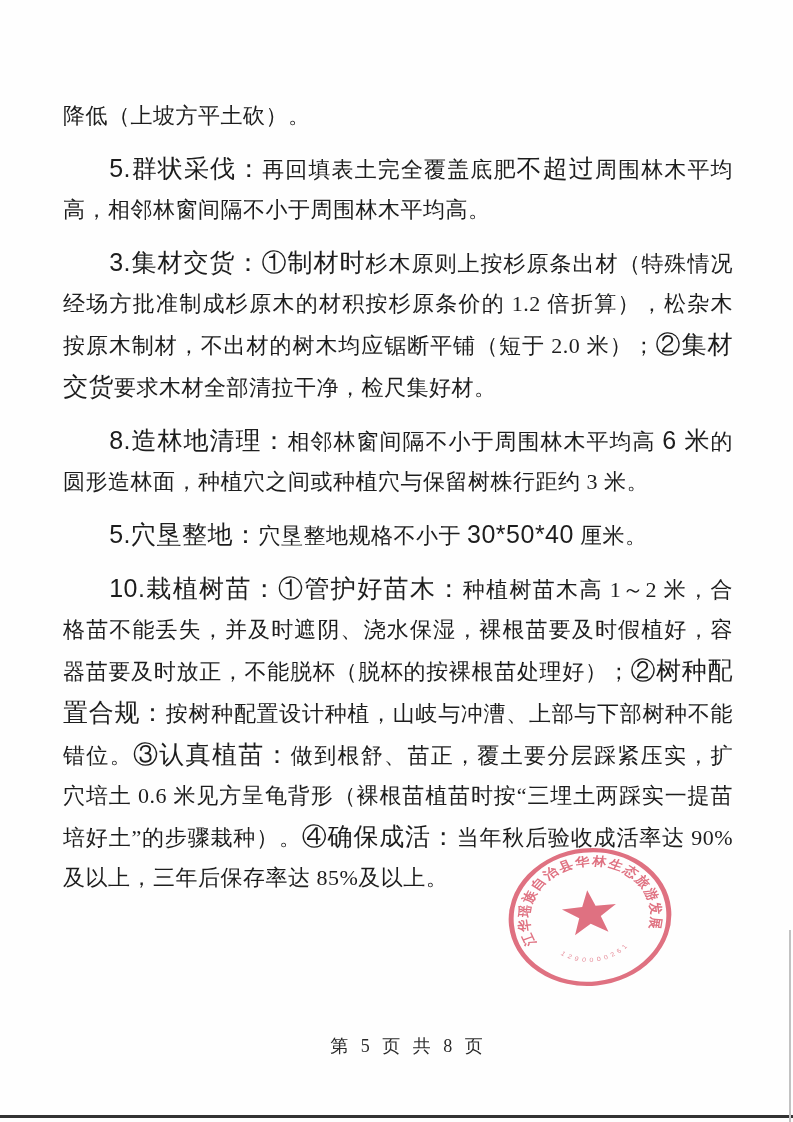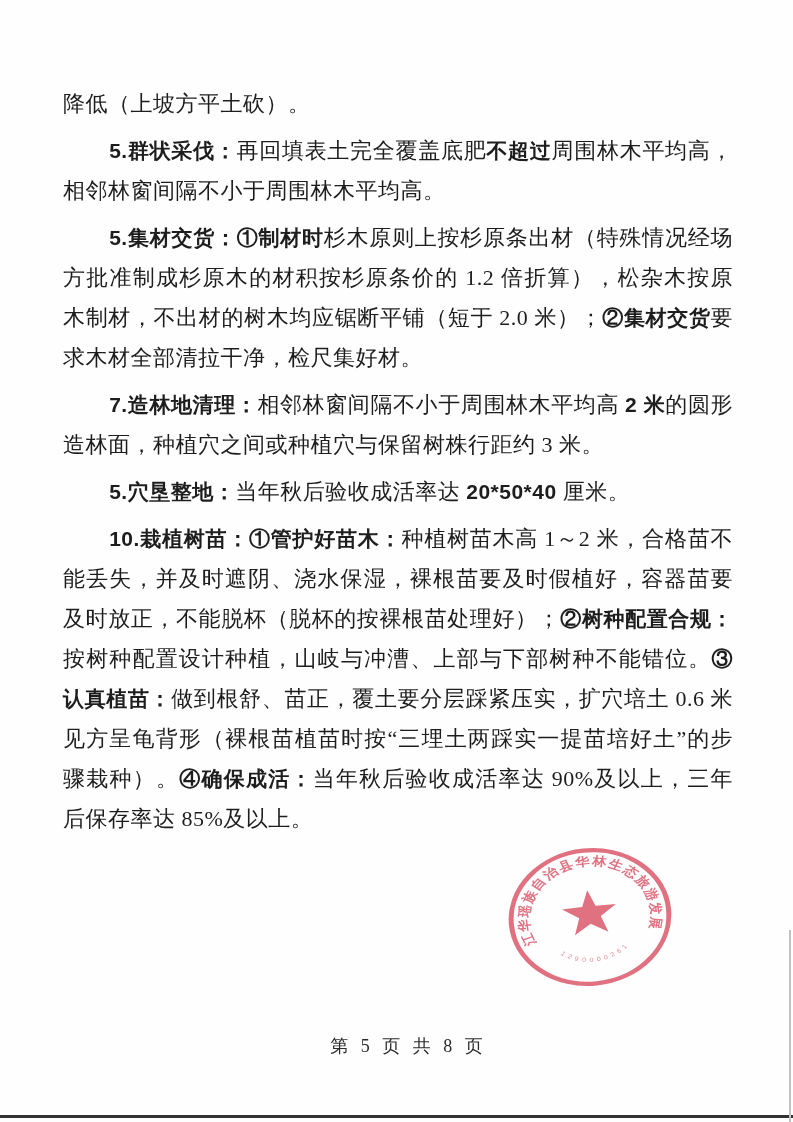--- a/index.html
+++ b/index.html
@@ -13,26 +13,26 @@
   }
   .doc-body {
     position:absolute;
     left:63px; right:60px; top:84px;
     font-size:22px;
     line-height:40px;
     letter-spacing:0.5px;
     color:#1d1d1d;
     text-align:justify;
   }
-  .para { margin:0 0 7px 0; }
+  .para { margin:12px 0 7px 0; }
   .para.indent { text-indent:2.1em; }
   .b {
-    font-weight:700;
+    font-weight:400;
     font-family:"Liberation Sans", sans-serif;
-    font-size:21px;
+    font-size:25px;
   }
   .footer {
     position:absolute;
     top:1034px; left:0; width:100%;
     text-align:center;
     font-size:18px;
     letter-spacing:4px;
     color:#2a2a2a;
     padding-left:12px;
   }
@@ -59,23 +59,23 @@
   }
 </style>
 </head>
 <body>
 
 <div class="page">
 
   <div class="doc-body" id="doc-body">
       <p class="para"><span class="r">降低（上坡方平土砍）。</span></p>
       <p class="para indent"><span class="b">5.群状采伐：</span><span class="r">再回填表土完全覆盖底肥</span><span class="b">不超过</span><span class="r">周围林木平均高，相邻林窗间隔不小于周围林木平均高。</span></p>
-      <p class="para indent"><span class="b">5.集材交货：①制材时</span><span class="r">杉木原则上按杉原条出材（特殊情况经场方批准制成杉原木的材积按杉原条价的 1.2 倍折算），松杂木按原木制材，不出材的树木均应锯断平铺（短于 2.0 米）；</span><span class="b">②集材交货</span><span class="r">要求木材全部清拉干净，检尺集好材。</span></p>
-      <p class="para indent"><span class="b">7.造林地清理：</span><span class="r">相邻林窗间隔不小于周围林木平均高 </span><span class="b">2 米</span><span class="r">的圆形造林面，种植穴之间或种植穴与保留树株行距约 3 米。</span></p>
-      <p class="para indent"><span class="b">5.穴垦整地：</span><span class="r">当年秋后验收成活率达 </span><span class="b">20*50*40</span><span class="r"> 厘米。</span></p>
+      <p class="para indent"><span class="b">3.集材交货：①制材时</span><span class="r">杉木原则上按杉原条出材（特殊情况经场方批准制成杉原木的材积按杉原条价的 1.2 倍折算），松杂木按原木制材，不出材的树木均应锯断平铺（短于 2.0 米）；</span><span class="b">②集材交货</span><span class="r">要求木材全部清拉干净，检尺集好材。</span></p>
+      <p class="para indent"><span class="b">8.造林地清理：</span><span class="r">相邻林窗间隔不小于周围林木平均高 </span><span class="b">6 米</span><span class="r">的圆形造林面，种植穴之间或种植穴与保留树株行距约 3 米。</span></p>
+      <p class="para indent"><span class="b">5.穴垦整地：</span><span class="r">穴垦整地规格不小于 </span><span class="b">30*50*40</span><span class="r"> 厘米。</span></p>
       <p class="para indent"><span class="b">10.栽植树苗：①管护好苗木：</span><span class="r">种植树苗木高 1～2 米，合格苗不能丢失，并及时遮阴、浇水保湿，裸根苗要及时假植好，容器苗要及时放正，不能脱杯（脱杯的按裸根苗处理好）；</span><span class="b">②树种配置合规：</span><span class="r">按树种配置设计种植，山岐与冲漕、上部与下部树种不能错位。</span><span class="b">③认真植苗：</span><span class="r">做到根舒、苗正，覆土要分层踩紧压实，扩穴培土 0.6 米见方呈龟背形（裸根苗植苗时按“三埋土两踩实一提苗培好土”的步骤栽种）。</span><span class="b">④确保成活：</span><span class="r">当年秋后验收成活率达 90%及以上，三年后保存率达 85%及以上。</span></p>
     </div>
 
   <div class="stamp">
     <svg viewBox="0 0 200 200" preserveAspectRatio="none" aria-hidden="true">
       <defs>
         <path id="sealArc" d="M 32.9,128.9 A 73 73 0 1 1 167.1,128.9" fill="none"></path>
         <path id="sealDigitsArc" d="M 56,144 A 60 60 0 0 0 144,144" fill="none"></path>
       </defs>
       <circle cx="100" cy="100" r="94" fill="none" stroke="#da5266" stroke-width="6"></circle>

